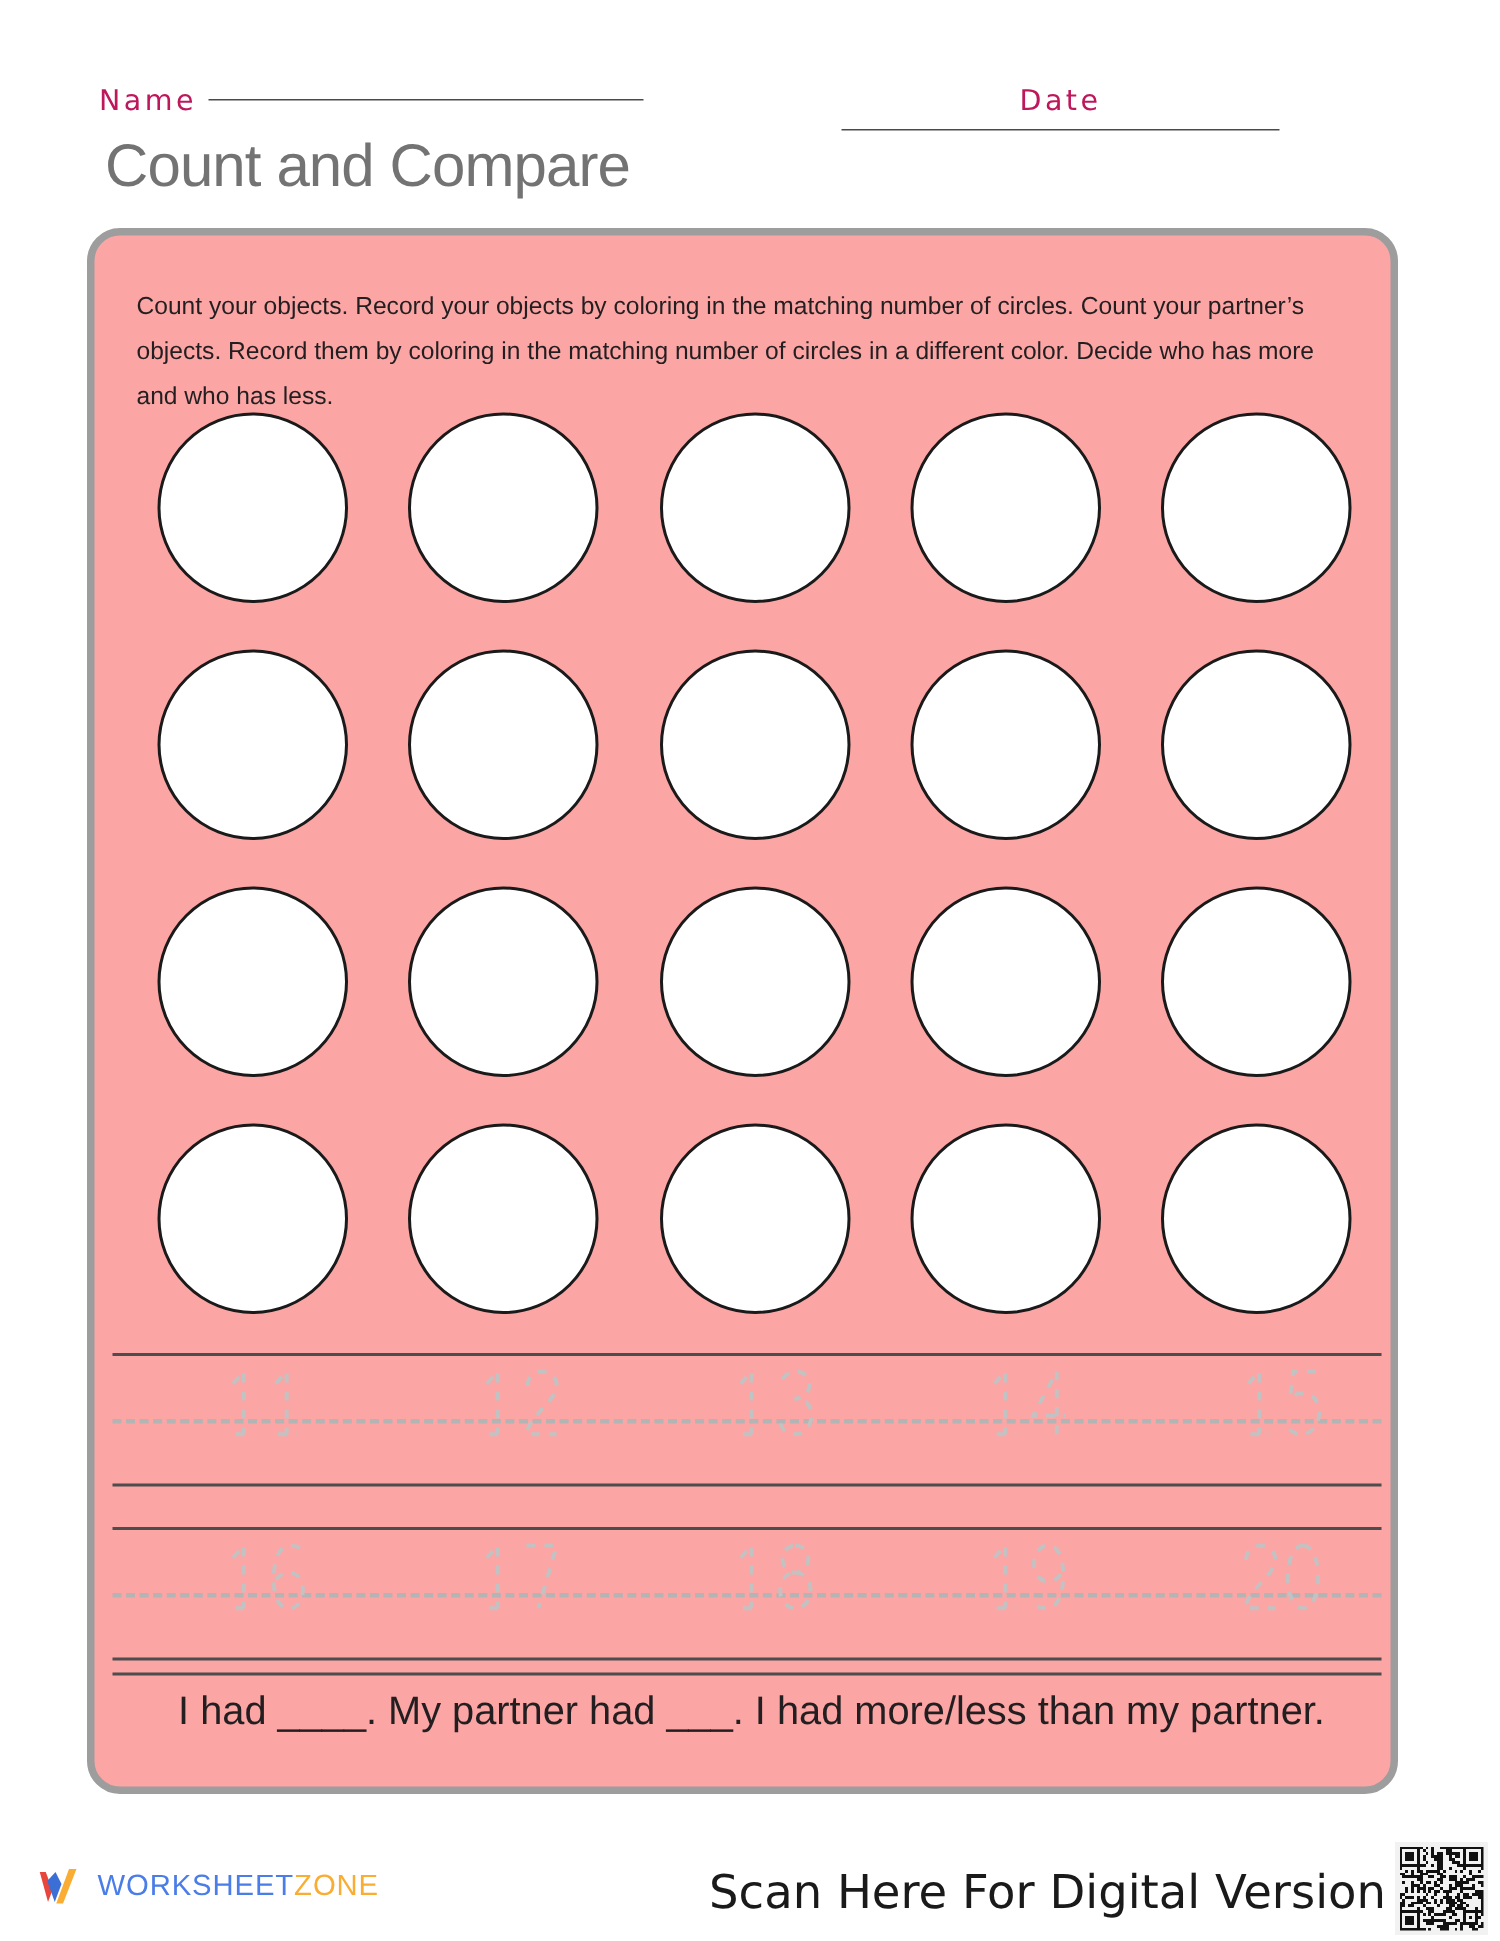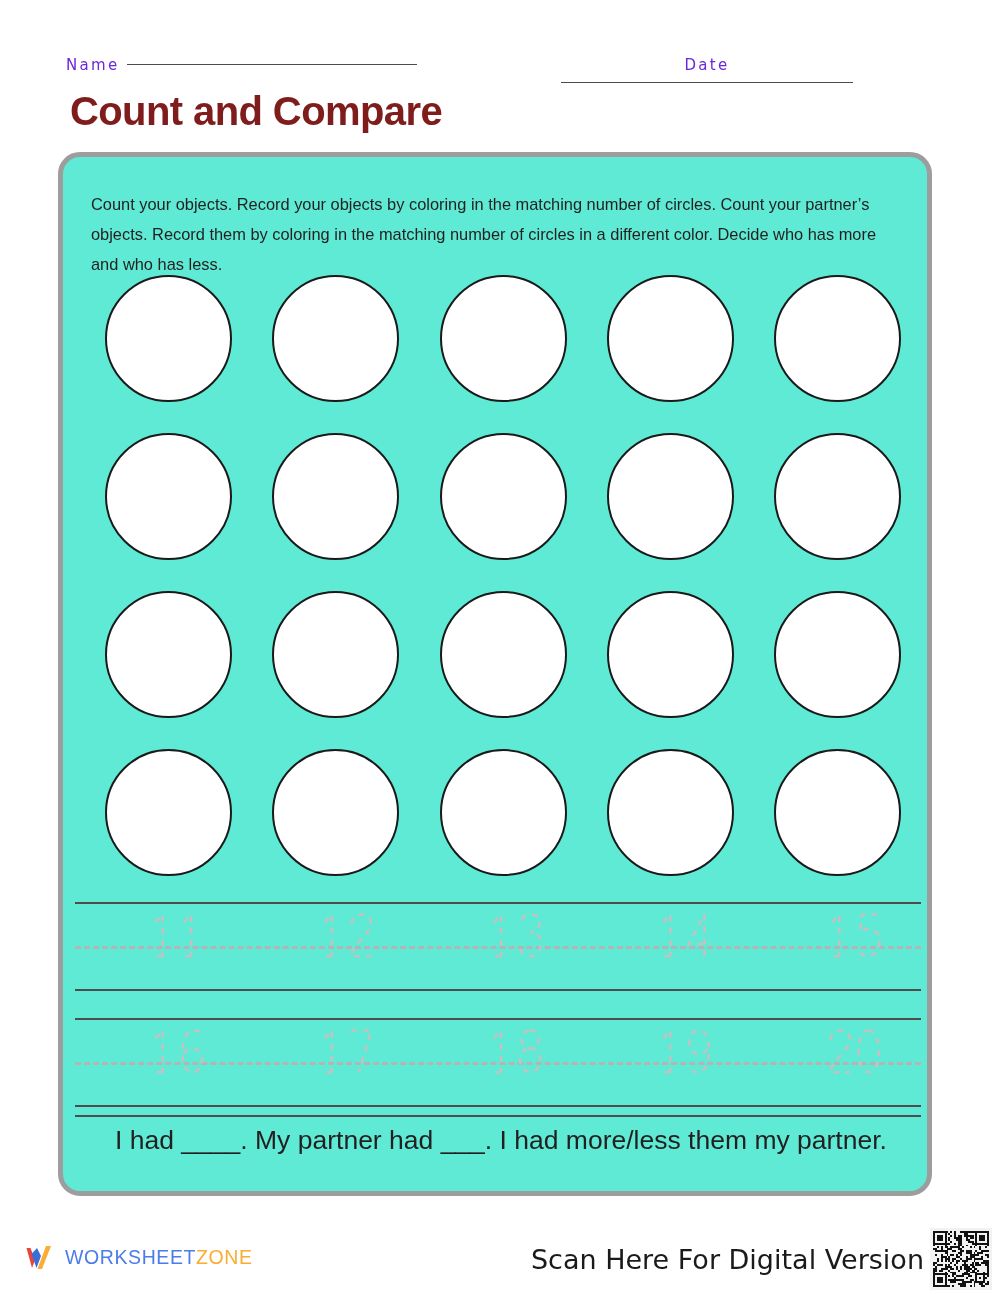--- a/index.html
+++ b/index.html
@@ -24,56 +24,56 @@
   .field-group {
     position: absolute;
     display: flex;
     align-items: center;
     gap: 8px;
   }
   #name-group { left: 66px; top: 56px; }
   #date-group { left: 561px; top: 56px; flex-direction: column; }
   .field-label {
     font-family: "DejaVu Sans", sans-serif;
-    font-size: 15px;
+    font-size: 19px;
     letter-spacing: 2.3px;
-    color: #6d28d9;
+    color: #be185d;
     font-weight: 400;
     white-space: nowrap;
   }
   .field-rule {
     height: 0;
     border-bottom: 1.4px solid #4a4a4c;
     margin-bottom: 2px;
   }
   #name-rule { width: 290px; }
   #date-rule { width: 292px; }
 
   #page-title {
     position: absolute;
     left: 70px;
     top: 89px;
     font-size: 40px;
-    font-weight: bold;
-    color: #7f1d1d;
+    font-weight: normal;
+    color: #737373;
     letter-spacing: -0.6px;
     font-family: "Liberation Sans", sans-serif;
   }
 
   
   #worksheet-card {
     position: absolute;
     left: 58px;
     top: 152px;
     width: 874px;
     height: 1044px;
     box-sizing: border-box;
     border: 5px solid #9d9d9d;
     border-radius: 22px;
-    background: #5eead4;
+    background: #fca5a5;
   }
 
   #instructions {
     position: absolute;
     left: 28px;
     top: 16px;
     width: 812px;
     font-size: 16.4px;
     line-height: 30px;
     color: #231f20;
@@ -190,21 +190,21 @@
     font-weight: normal;
     letter-spacing: 0.6px;
   }
   .brand-worksheet { color: #4a7de8; }
   .brand-zone { color: #f9ad33; }
 
   #scan-label {
     position: absolute;
     right: 76px;
     top: 22px;
-    font-size: 27px;
+    font-size: 31px;
     color: #1a1a1a;
     font-family: "DejaVu Sans", sans-serif;
     white-space: nowrap;
   }
   #qr-code {
     position: absolute;
     right: 8px;
     top: 6px;
     width: 62px;
     height: 62px;
@@ -301,21 +301,21 @@
           <path d="M17 2 C24 2 29 7 29 14 C29 21 24 27 17 27 C10 27 5 21 5 14 C5 7 10 2 17 2 Z M17 27 C25 27 31 33 31 43 C31 53 25 60 17 60 C9 60 3 53 3 43 C3 33 9 27 17 27 Z" class="trace-glyph" transform="translate(443.00,11) scale(0.72)" vector-effect="non-scaling-stroke"></path>
           <path d="M6 13 L16 2 L16 60 M8 60 L25 60" class="trace-glyph" transform="translate(583.72,11) scale(0.72)" vector-effect="non-scaling-stroke"></path>
           <path d="M6 58 C9 60 12 60 15 60 C24 60 30 49 30 29 C30 12 25 2 16 2 C8 2 3 9 3 19 C3 28 8 35 16 35 C23 35 29 30 30 22" class="trace-glyph" transform="translate(612.20,11) scale(0.72)" vector-effect="non-scaling-stroke"></path>
           <path d="M4 15 C4 6 11 2 17 2 C25 2 31 7 31 15 C31 29 5 43 3 60 L31 60" class="trace-glyph" transform="translate(752.92,11) scale(0.72)" vector-effect="non-scaling-stroke"></path>
           <path d="M17 2 C26 2 31 15 31 31 C31 47 26 60 17 60 C8 60 3 47 3 31 C3 15 8 2 17 2 Z" class="trace-glyph" transform="translate(781.40,11) scale(0.72)" vector-effect="non-scaling-stroke"></path>
         </svg>
     </div>
   </div>
 
   <div id="sentence-rule"></div>
-  <div id="summary-sentence">I had ____. My partner had ___. I had more/less them my partner.</div>
+  <div id="summary-sentence">I had ____. My partner had ___. I had more/less than my partner.</div>
 </div>
 
 <div id="footer">
 
   <div id="brand-logo">
     <svg id="brand-mark" viewBox="0 0 34 34">
       <path d="M4.5 8 L10 28 L13 20 L8.5 8 Z" fill="#e8453c"></path>
       <path d="M9.5 14 L14.5 28 L19 16 L15 8 Z" fill="#3b6fd6"></path>
       <path d="M24 6 L29 6 L20 29 L15.5 29 Z" fill="#f9ad33"></path>
     </svg>

